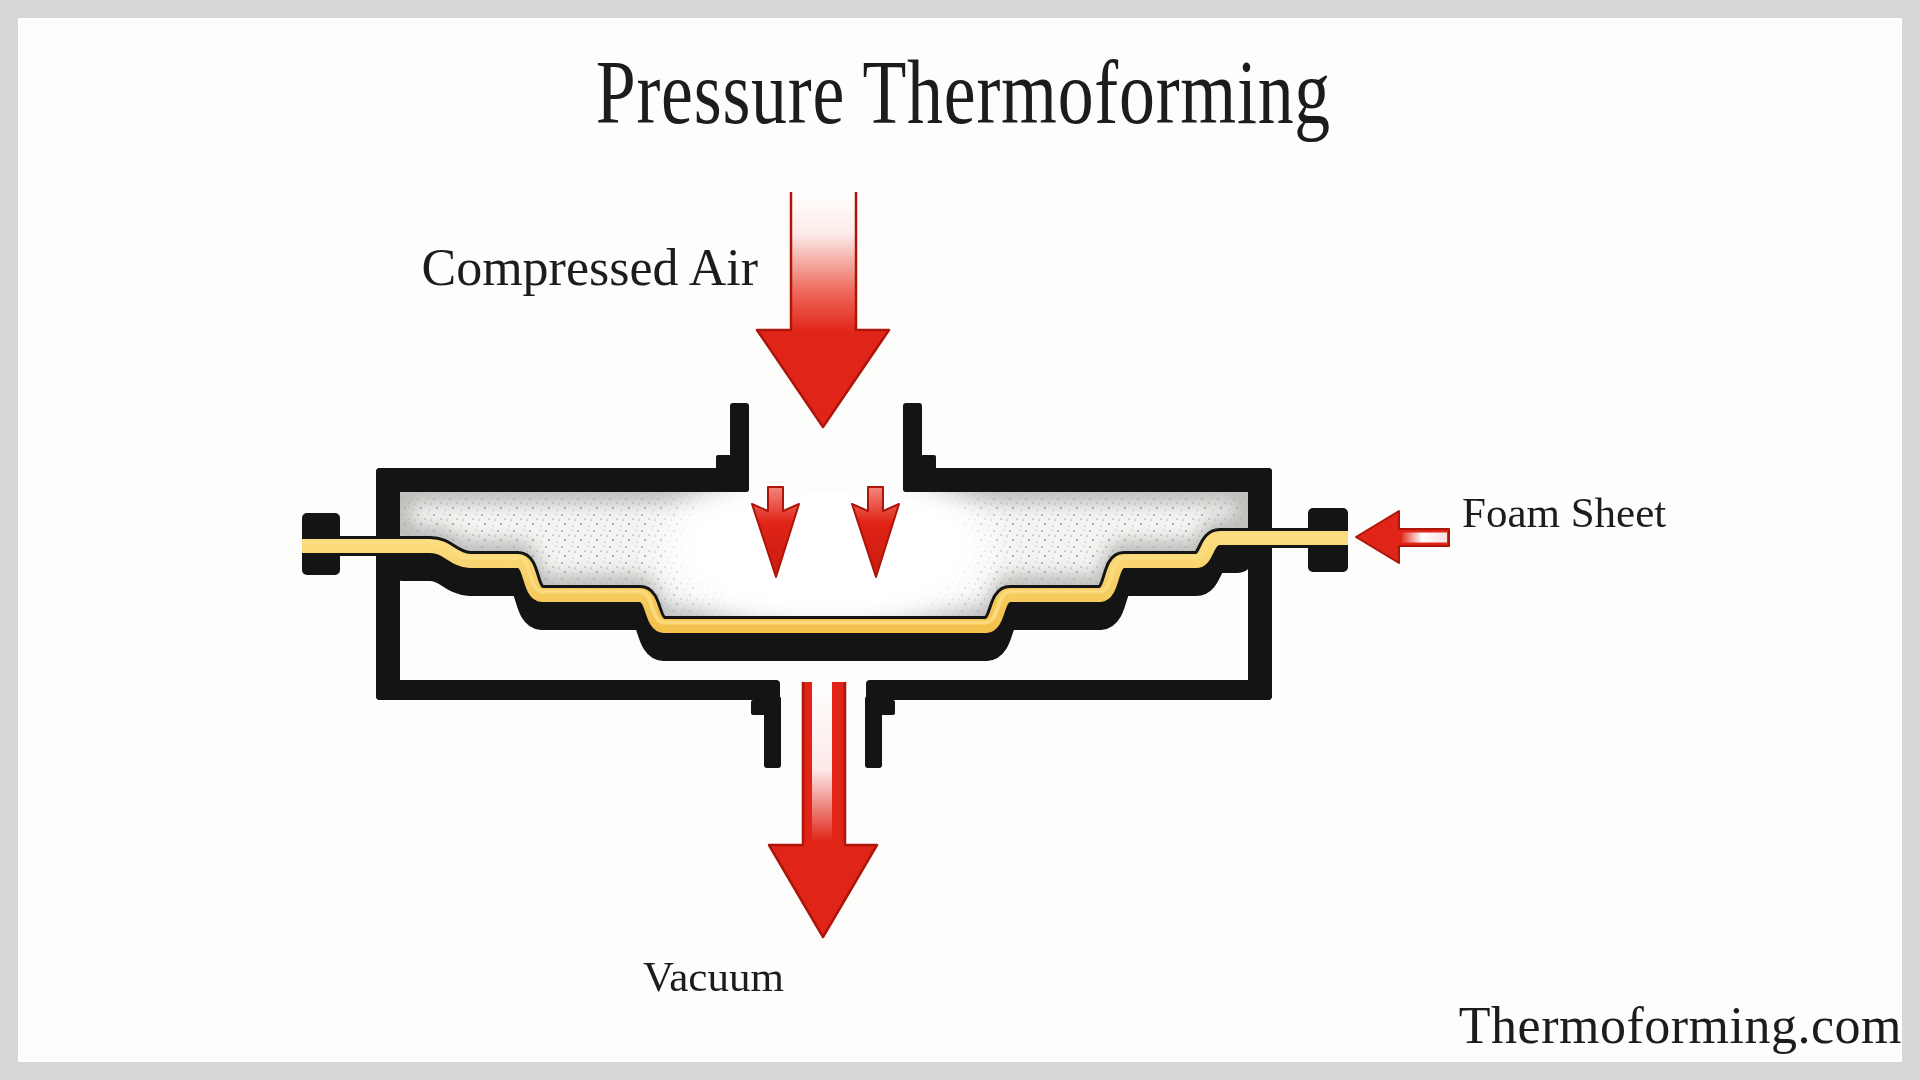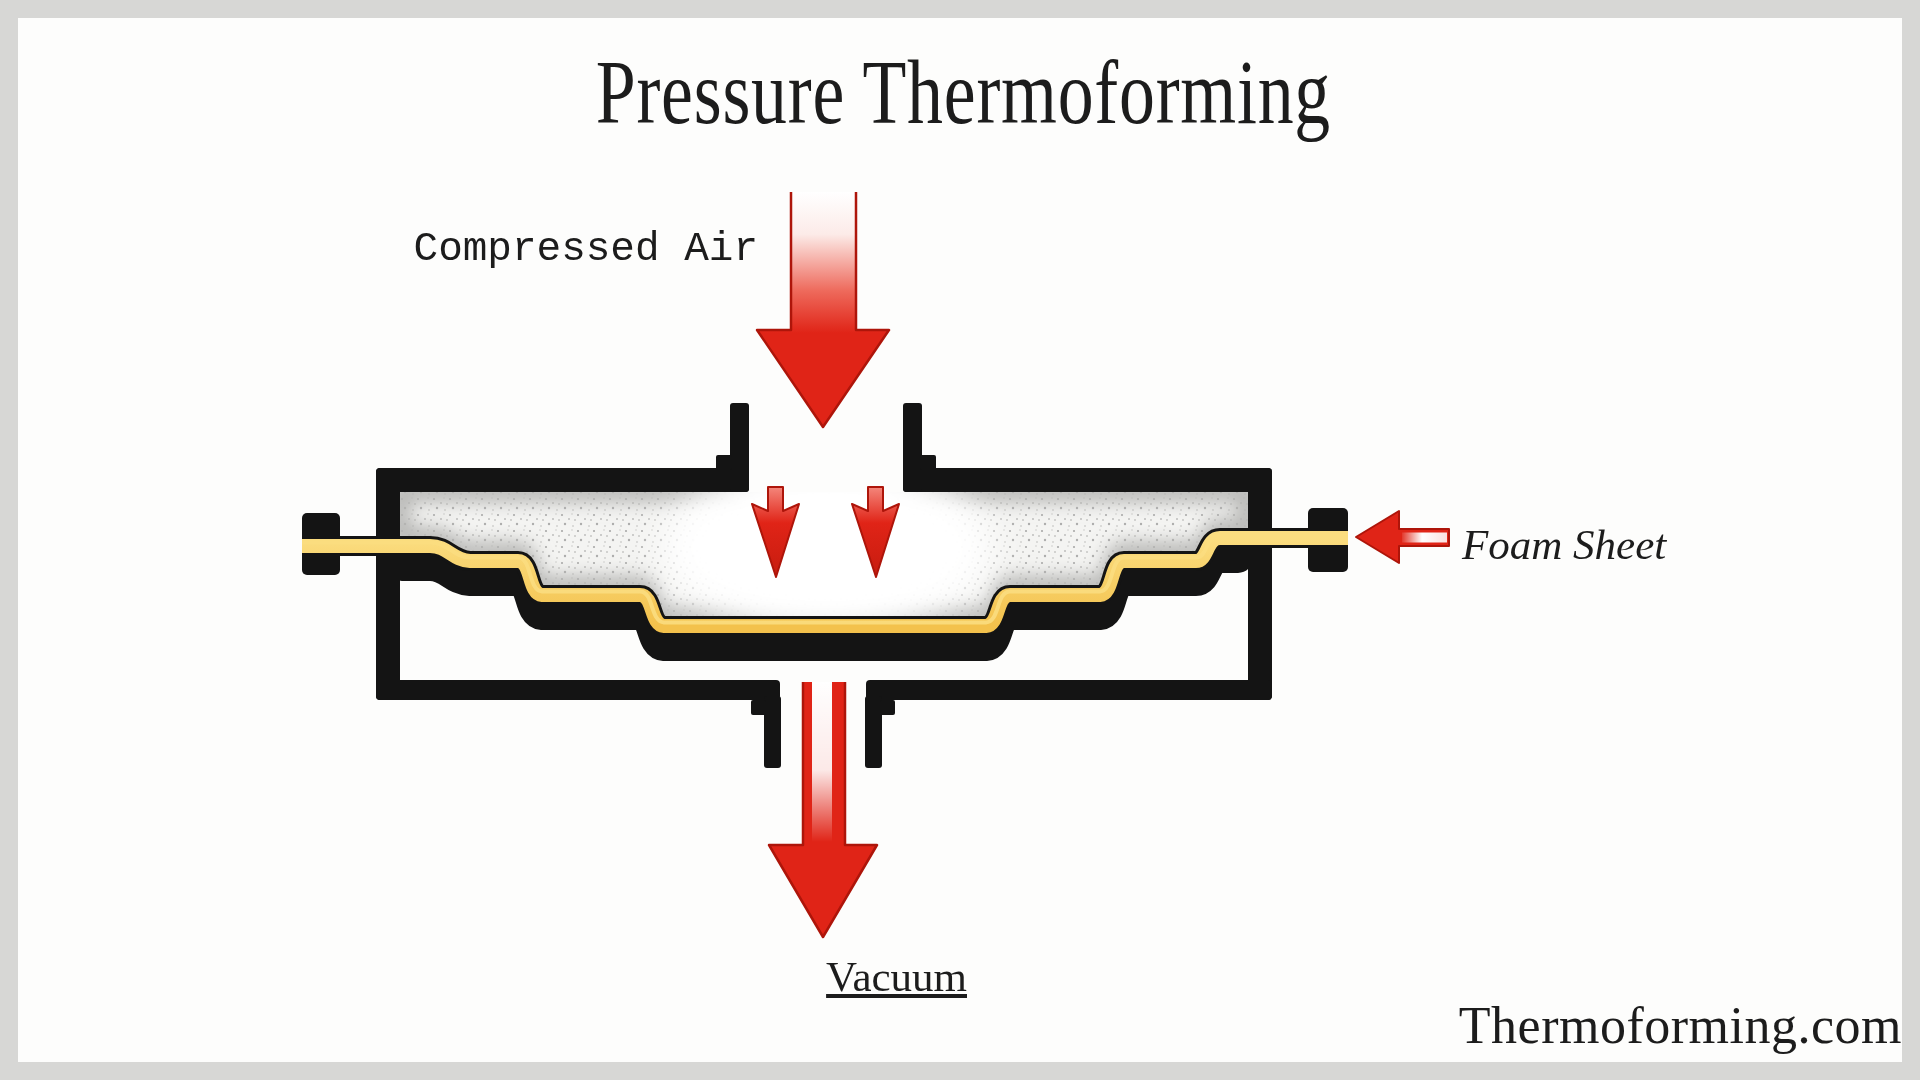--- a/index.html
+++ b/index.html
@@ -13,23 +13,23 @@
     pointer-events:none;z-index:50;
   }
   .paper{position:absolute;inset:18px;background:var(--paper,#fdfdfc);z-index:0;}
   svg.diagram{position:absolute;left:0;top:0;width:1920px;height:1080px;z-index:10;}
   .lbl{position:absolute;z-index:20;white-space:nowrap;color:var(--text,#1c1c1c);}
   .title{
     left:0;top:46px;width:1926px;text-align:center;
     font-size:92px;line-height:1.0;font-weight:500;letter-spacing:1px;
   }
   .title .squeeze{display:inline-block;transform:scaleX(0.78);transform-origin:center;}
-  .lbl-compressed{left:380px;top:226px;width:378px;text-align:right;font-size:41px;font-family:Liberation Mono, monospace;}
-  .lbl-foam{left:1462px;top:520px;font-size:43px;font-style:italic;}
-  .lbl-vacuum{left:667px;top:952px;width:300px;text-align:right;font-size:43px;text-decoration:underline;}
+  .lbl-compressed{left:380px;top:238px;width:378px;text-align:right;font-size:52px;}
+  .lbl-foam{left:1462px;top:488px;font-size:43px;}
+  .lbl-vacuum{left:643px;top:952px;width:300px;text-align:left;font-size:43px;}
   .watermark{right:18px;top:996px;font-size:52px;letter-spacing:0.5px;}
 </style>
 </head>
 <body style="--frame: #d7d7d5; --paper: #fdfdfc; --ink: #141414; --red: #e02417; --red_dark: #ae150a; --red_mid: #ee6a5c; --yellow: #f3c14c; --yellow_hi: #fbdd80; --stipple_bg: #f4f4f2; --stipple_dot: #8f8f8f; --text: #1c1c1c;">
 
 <div class="paper"></div>
 <div class="frame"></div>
 
 <svg class="diagram" viewBox="0 0 1920 1080">
   <defs>

